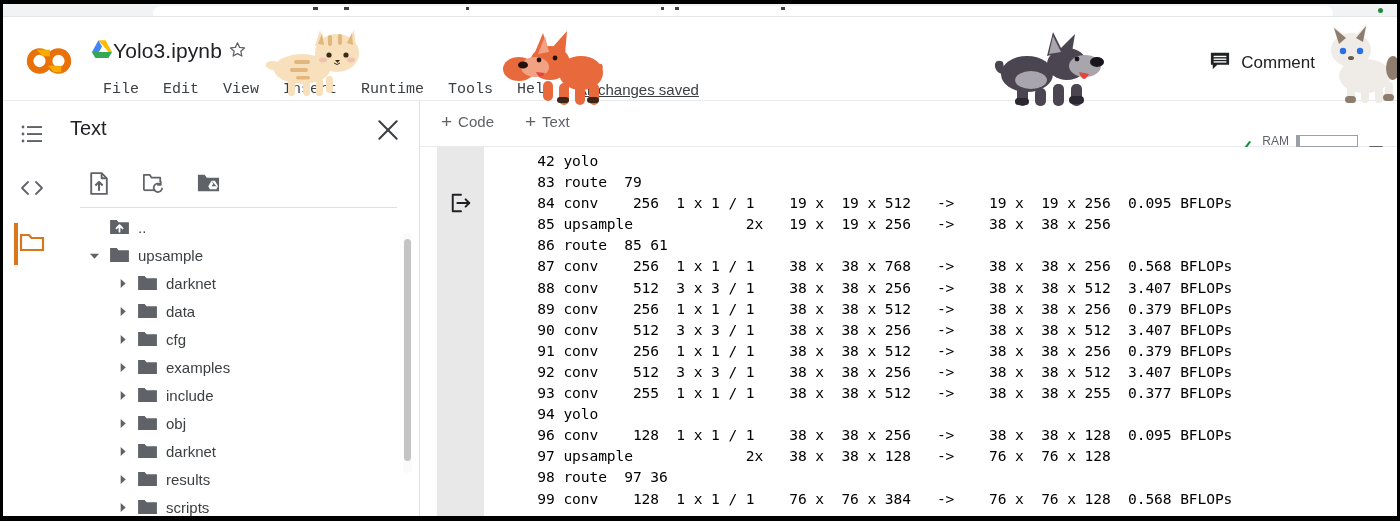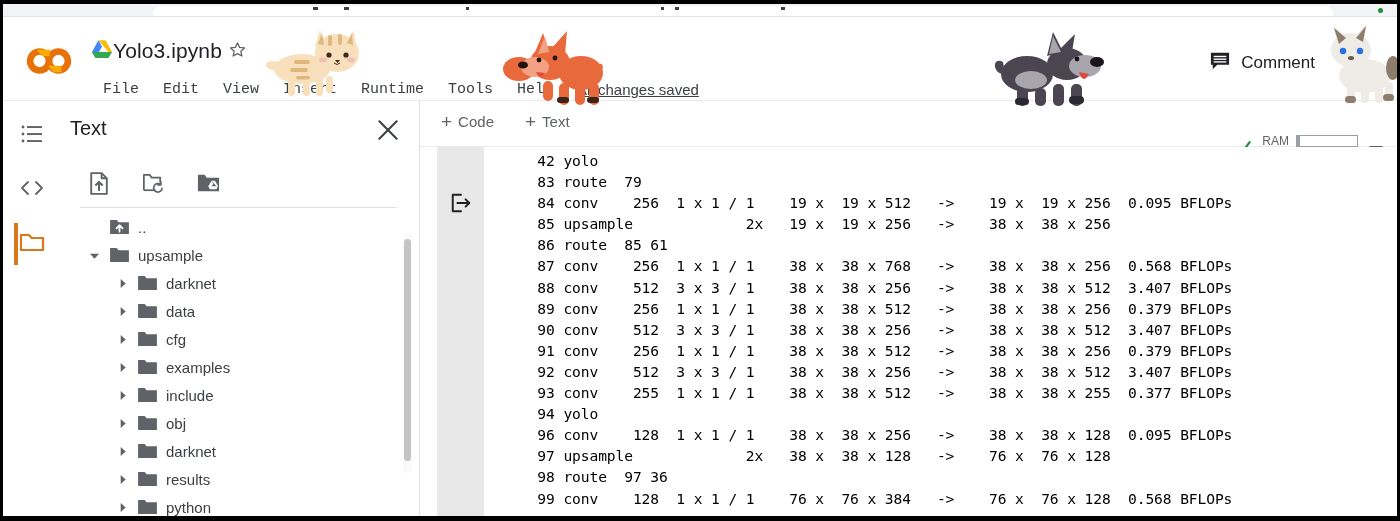--- a/index.html
+++ b/index.html
@@ -512,21 +512,21 @@
         <div class="tree-row">
           <span class="tw-spacer" style="width: 56px;"></span>
           <span class="tw-caret">
             <svg width="11" height="11" viewBox="0 0 12 12" fill="currentColor">
               <path d="M4 1 L9.5 6 L4 11 Z"></path>
             </svg>
           </span>
           <span class="tw-icon" style="margin-left: 8px;"><svg width="19" height="16" viewBox="0 0 20 17">
               <path d="M0 16 V1 H7 L9 3.4 H20 V16 Z" fill="#5f6368"></path>
             </svg></span>
-          <span class="tw-label">python</span>
+          <span class="tw-label">scripts</span>
         </div>
       </div>
 
     <div class="panel-scrollbar">
       <div class="panel-scrollthumb"></div>
     </div>
   </div>
 
   <div class="notebook">
     <div class="cell-gutter">

